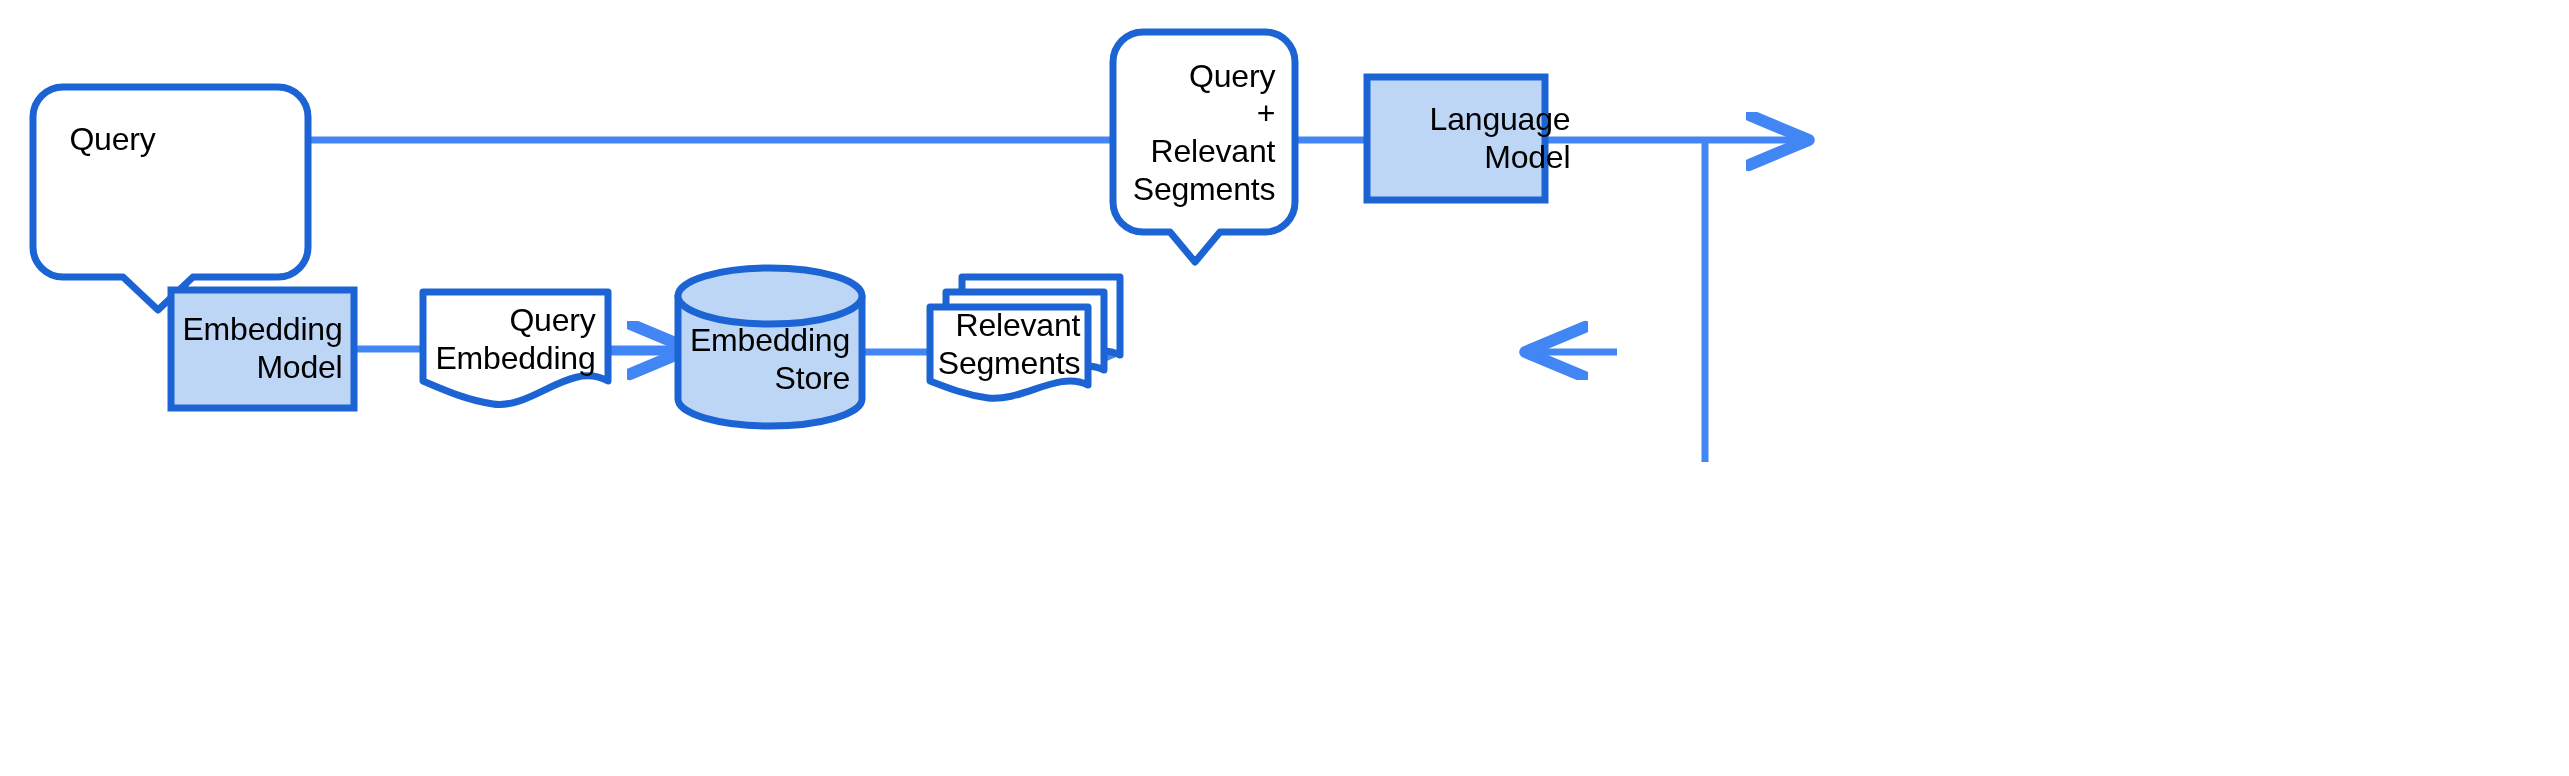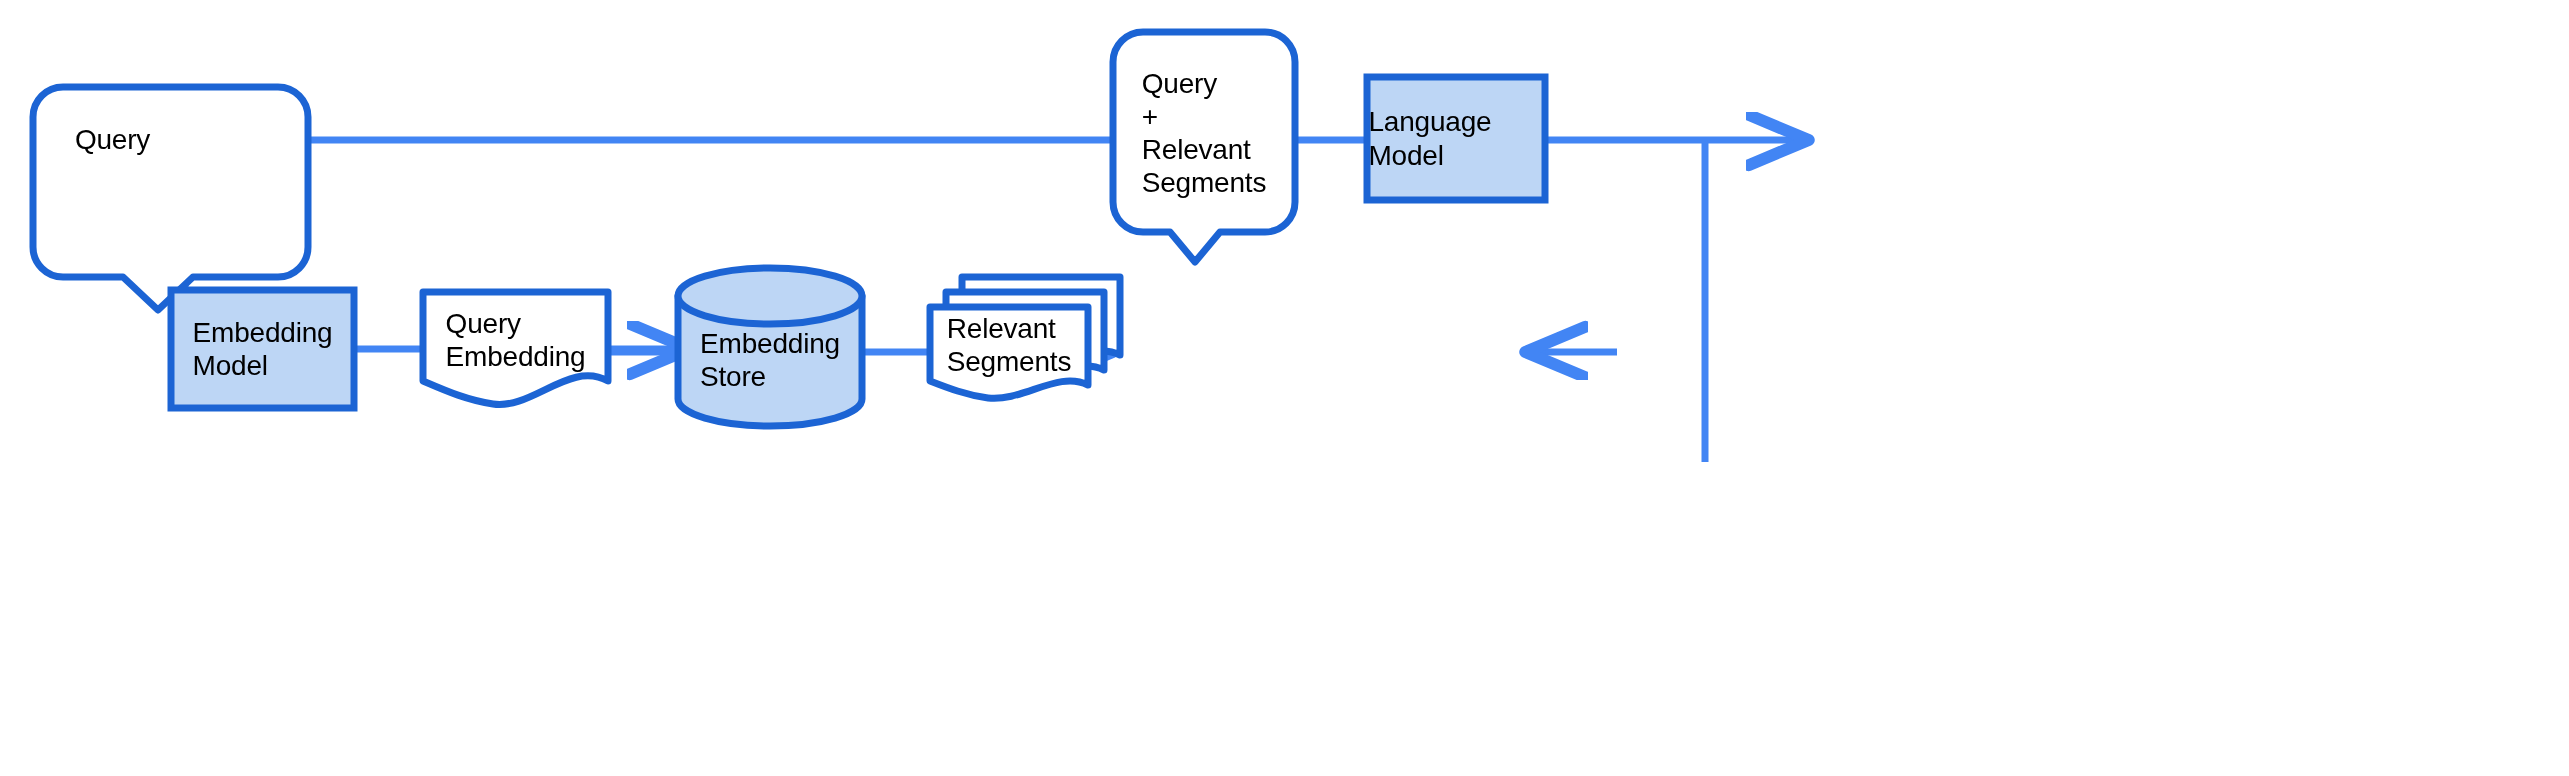--- a/index.html
+++ b/index.html
@@ -22,24 +22,24 @@
     left: 0;
     top: 0;
     width: 2569px;
     height: 776px;
   }
   .node-label {
     position: absolute;
     display: flex;
     align-items: center;
     justify-content: center;
-    text-align: left;
+    text-align: right;
     color: #000000;
     font-family: "Liberation Sans", sans-serif;
-    font-size: 28px;
+    font-size: 32px;
     line-height: 1.18;
     white-space: pre-line;
     pointer-events: none;
     letter-spacing: -0.2px;
   }
   .hit {
     position: absolute;
     background: transparent;
   }
 </style>
@@ -150,21 +150,21 @@
 Store</div>
 
   <div class="node-label" style="left:930px; top:300px; width:158px; height:90px;">Relevant
 Segments</div>
 
   <div class="node-label" style="left:1113px; top:36px; width:182px; height:194px;">Query
 +
 Relevant
 Segments</div>
 
-  <div class="node-label" style="left:1341px; top:77px; width:178px; height:123px;">Language
+  <div class="node-label" style="left:1411px; top:77px; width:178px; height:123px;">Language
 Model</div>
 
   <div class="hit" style="left:25px; top:85px; width:180px; height:115px;"></div>
   <div class="hit" style="left:171px; top:290px; width:183px; height:118px;"></div>
   <div class="hit" style="left:423px; top:292px; width:185px; height:113px;"></div>
   <div class="hit" style="left:678px; top:265px; width:184px; height:165px;"></div>
   <div class="hit" style="left:930px; top:277px; width:190px; height:133px;"></div>
   <div class="hit" style="left:1113px; top:32px; width:182px; height:233px;"></div>
   <div class="hit" style="left:1367px; top:77px; width:178px; height:123px;"></div>
 

